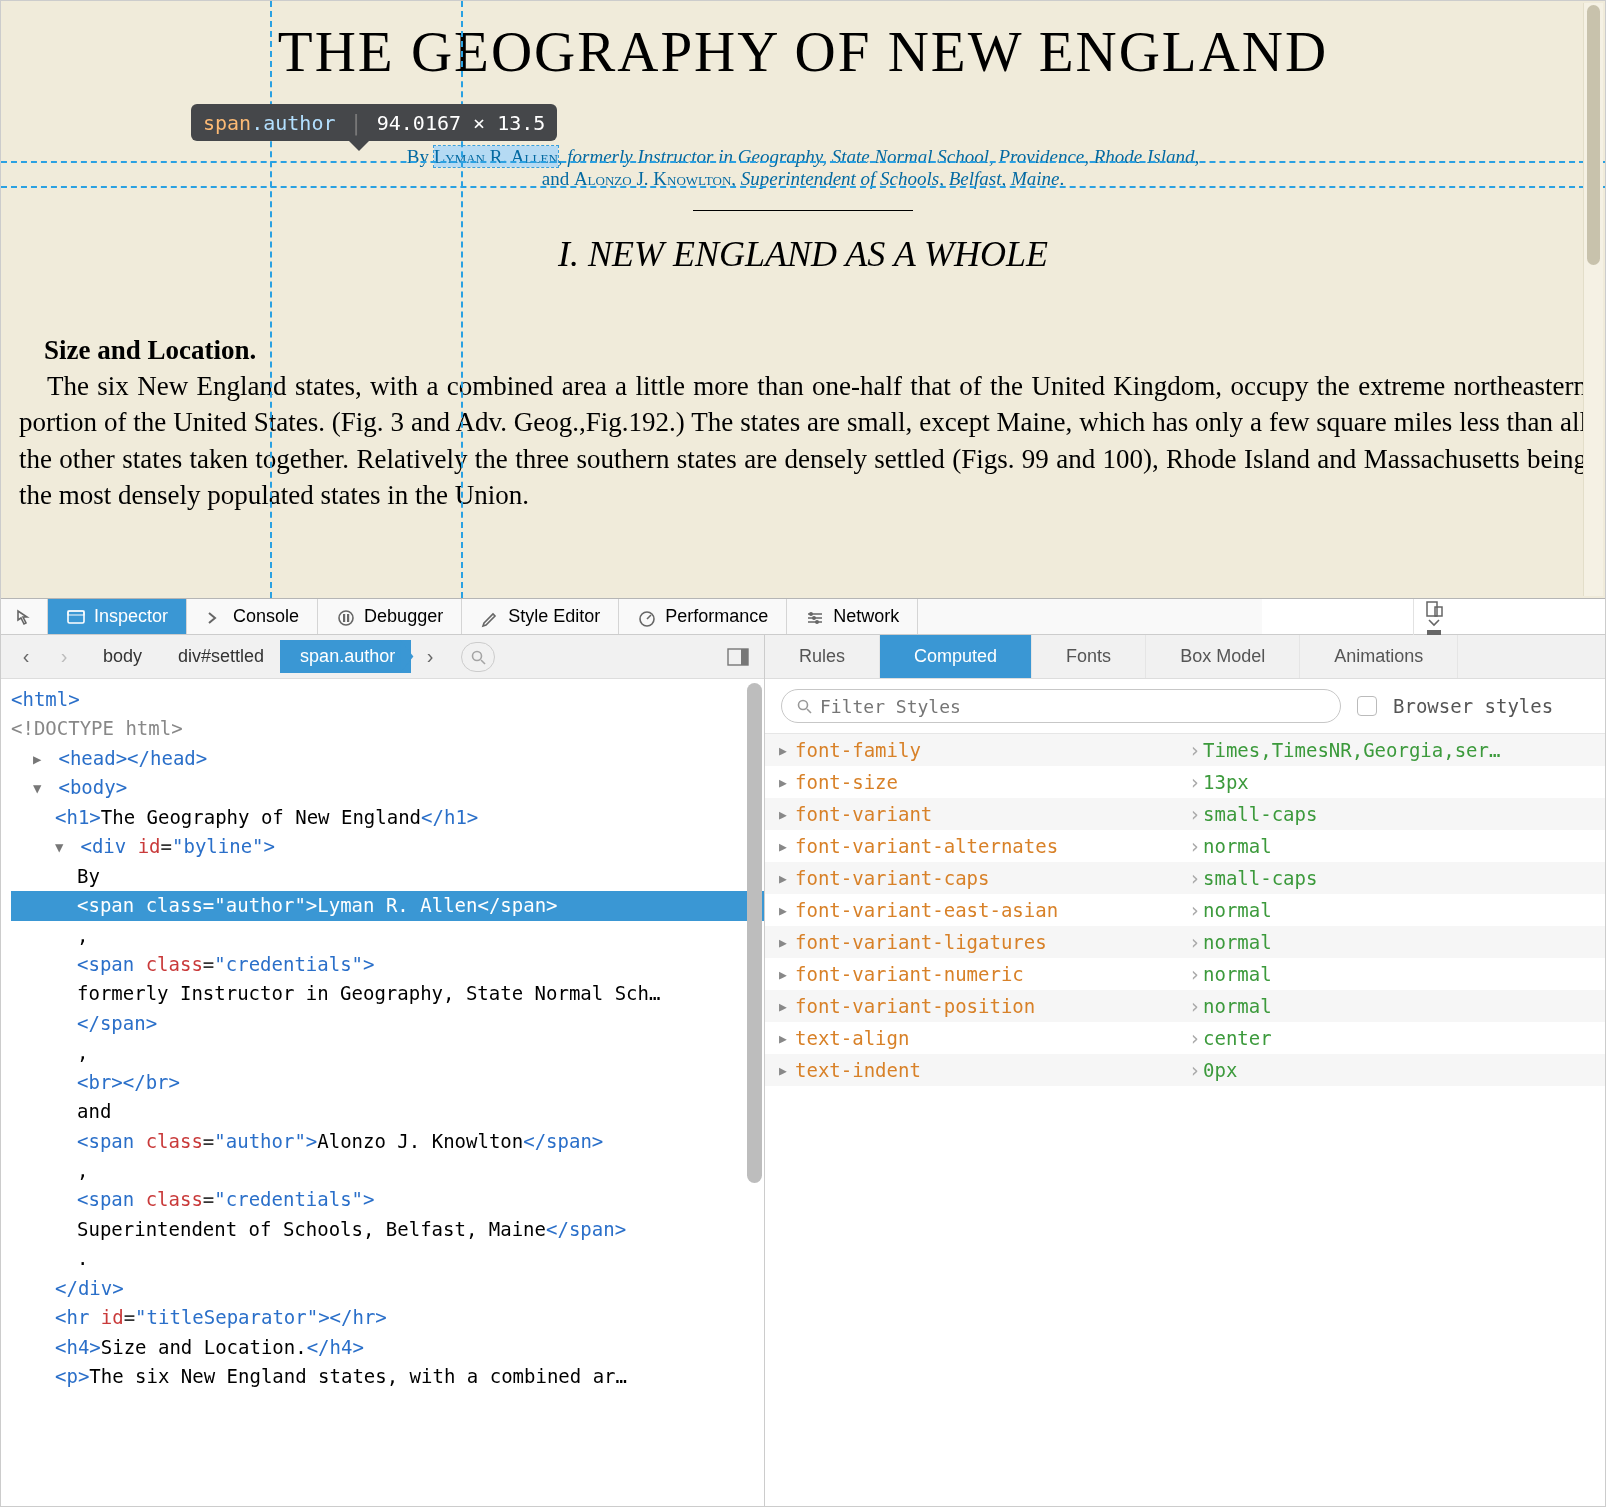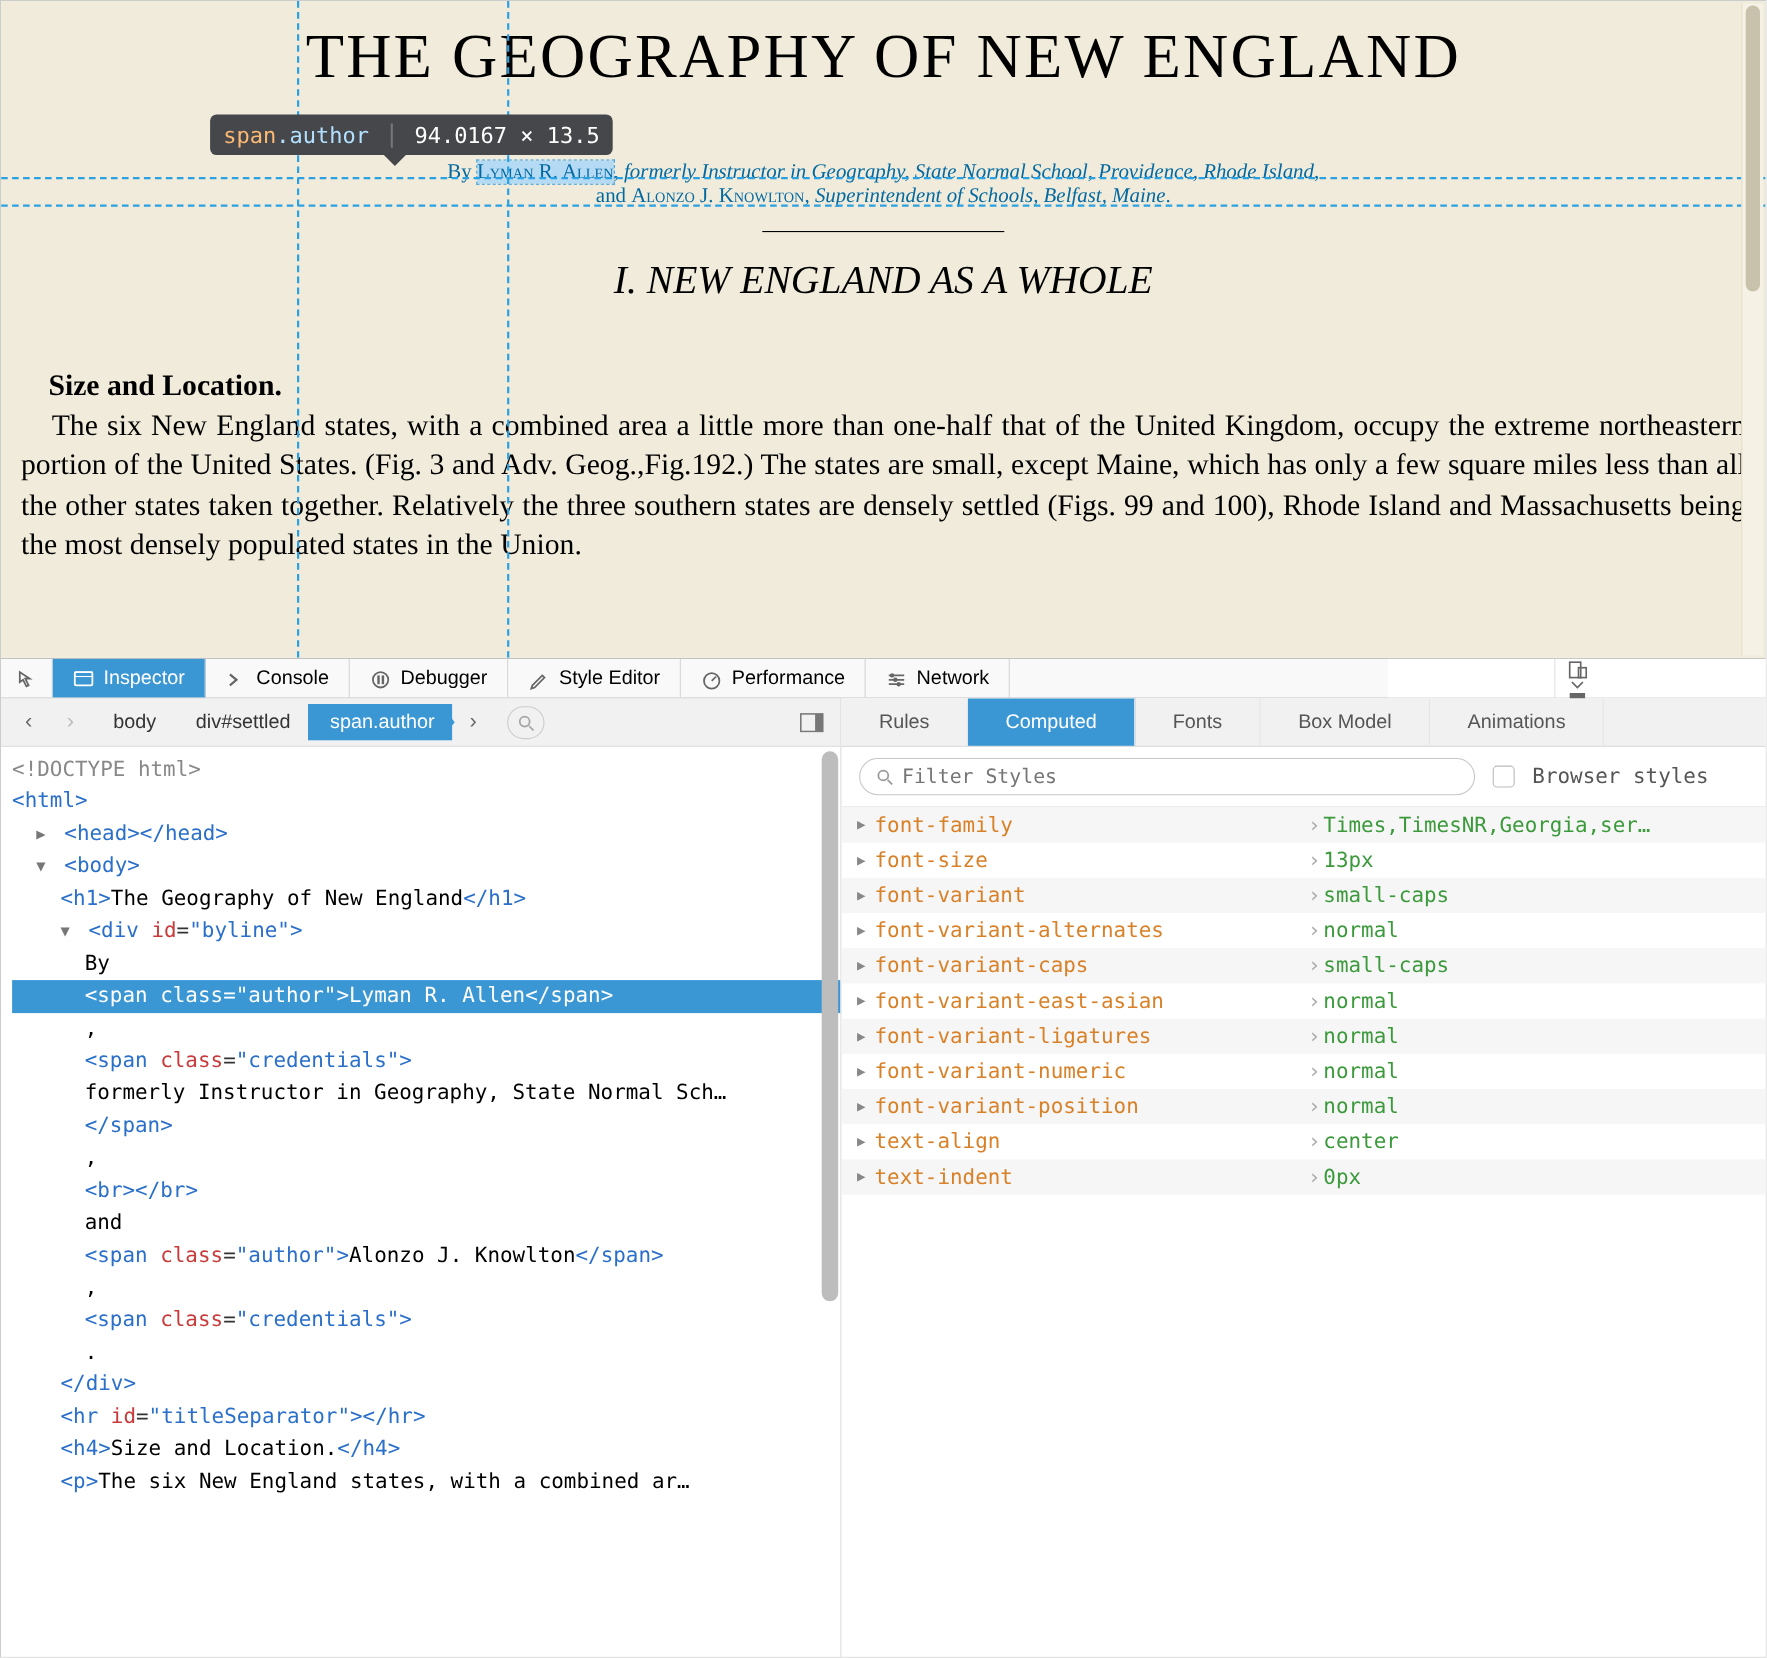--- a/index.html
+++ b/index.html
@@ -268,38 +268,39 @@
             </div>
           <div class="panelbtn">
               <svg width="22" height="18" viewBox="0 0 22 18">
                 <rect x="1" y="1" width="20" height="16" fill="none" stroke="#777" stroke-width="1.4"></rect>
                 <rect x="14" y="1" width="7" height="16" fill="#777"></rect>
               </svg>
             </div>
         </div>
 
         <div class="dom">
+          <div class="ln"><span class="tag">&lt;<span>html</span>&gt;</span></div>
           <div class="ln"><span class="doctype">&lt;!DOCTYPE html&gt;</span></div>
-          <div class="ln"><span class="tag">&lt;<span>html</span>&gt;</span></div>
           <div class="ln i1"><span class="tw">▶</span> <span class="tag">&lt;<span>head</span>&gt;&lt;/<span>head</span>&gt;</span></div>
           <div class="ln i1"><span class="tw">▼</span> <span class="tag">&lt;<span>body</span>&gt;</span></div>
           <div class="ln i2"><span class="tag">&lt;h1&gt;</span><span class="txt">The Geography of New England</span><span class="tag">&lt;/h1&gt;</span></div>
           <div class="ln i2"><span class="tw">▼</span> <span class="tag">&lt;div </span><span class="attr">id</span>=<span class="val">"<span>byline</span>"</span><span class="tag">&gt;</span></div>
           <div class="ln i3"><span class="txt">By</span></div>
           <div class="ln i3 selrow"><span class="tag">&lt;span </span><span class="attr">class</span>=<span class="val">"<span>author</span>"</span><span class="tag">&gt;</span><span class="txt">Lyman R. Allen</span><span class="tag">&lt;/span&gt;</span></div>
           <div class="ln i3"><span class="txt">,</span></div>
           <div class="ln i3"><span class="tag">&lt;span </span><span class="attr">class</span>=<span class="val">"<span>credentials</span>"</span><span class="tag">&gt;</span></div>
           <div class="ln i3"><span class="txt">formerly Instructor in Geography, State Normal Sch…</span></div>
           <div class="ln i3"><span class="tag">&lt;/span&gt;</span></div>
           <div class="ln i3"><span class="txt">,</span></div>
           <div class="ln i3"><span class="tag">&lt;<span>br</span>&gt;&lt;/<span>br</span>&gt;</span></div>
           <div class="ln i3"><span class="txt">and</span></div>
           <div class="ln i3"><span class="tag">&lt;span </span><span class="attr">class</span>=<span class="val">"<span>author</span>"</span><span class="tag">&gt;</span><span class="txt">Alonzo J. Knowlton</span><span class="tag">&lt;/span&gt;</span></div>
           <div class="ln i3"><span class="txt">,</span></div>
           <div class="ln i3"><span class="tag">&lt;span </span><span class="attr">class</span>=<span class="val">"<span>credentials</span>"</span><span class="tag">&gt;</span></div>
+          <div class="ln i3"><span class="txt">Superintendent of Schools, Belfast, Maine</span><span class="tag">&lt;/span&gt;</span></div>
           <div class="ln i3"><span class="txt">.</span></div>
           <div class="ln i2"><span class="tag">&lt;/div&gt;</span></div>
           <div class="ln i2"><span class="tag">&lt;hr </span><span class="attr">id</span>=<span class="val">"<span>titleSeparator</span>"</span><span class="tag">&gt;&lt;/hr&gt;</span></div>
           <div class="ln i2"><span class="tag">&lt;h4&gt;</span><span class="txt">Size and Location.</span><span class="tag">&lt;/h4&gt;</span></div>
           <div class="ln i2"><span class="tag">&lt;p&gt;</span><span class="txt">The six New England states, with a combined ar…</span></div>
           <div class="scrollbar-v"></div>
         </div>
       </div>
 
       <div class="right">

